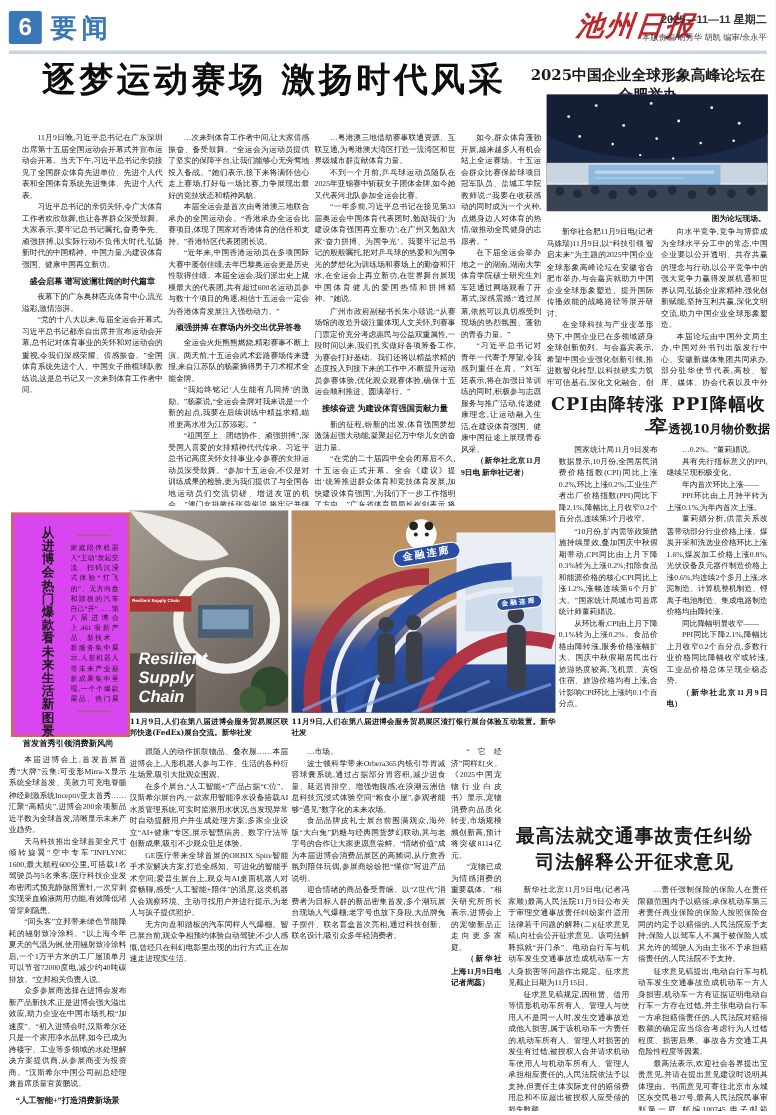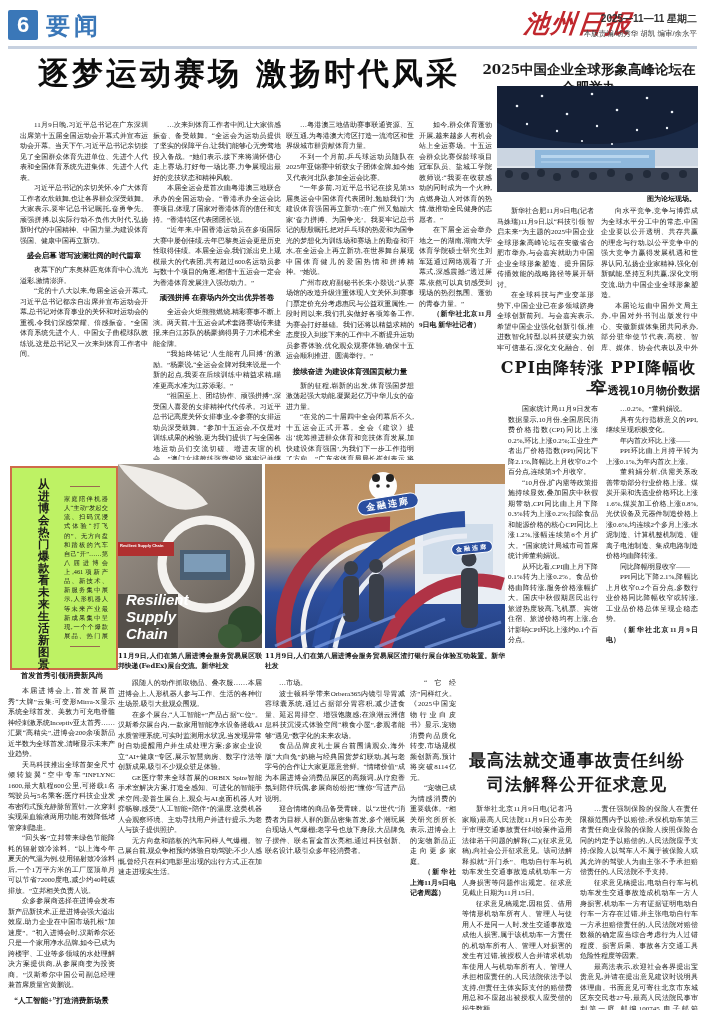--- a/index.html
+++ b/index.html
@@ -30,21 +30,21 @@
   
   #forum-title{left:480px;top:60px;width:218px;text-align:center;font:bold 13.5px/18px "DejaVu Serif",serif;}
   #forum-photo{left:497px;top:86px;width:201px;height:106px;overflow:hidden;background:#16233c;}
   #forum-caption{left:497px;top:194px;width:199px;text-align:right;font:bold 7px/10px "DejaVu Serif",serif;}
   
   #cpi-title{left:497px;top:358px;width:203px;text-align:center;font:900 16px/20px "DejaVu Serif",serif;letter-spacing:1px;}
   #cpi-subtitle{left:497px;top:384px;width:203px;text-align:right;font:bold 11px/14px "DejaVu Serif",serif;}
   
   #court-title{left:452px;top:748px;width:250px;text-align:center;font:900 17px/24px "DejaVu Serif",serif;letter-spacing:1px;}
   
-  #expo-box{left:10px;top:466px;width:104px;height:200px;border:2px solid #cf6b4a;background:#bef264;}
+  #expo-box{left:10px;top:466px;width:104px;height:200px;border:2px solid #cf6b4a;background:#d946ef;}
   #expo-vtitle{position:absolute;left:26px;top:10px;width:14px;font:bold 11.5px/12px "DejaVu Serif",serif;
       word-break:break-all;letter-spacing:0;}
   #expo-intro{position:absolute;left:52px;top:26px;width:44px;font-size:6.3px;line-height:1.45;text-align:justify;height:146px;overflow:hidden;}
   .intro-rule{position:absolute;left:58px;width:30px;height:1px;background:#9a6a50;}
   #expo-sub1{left:10px;top:670px;width:104px;text-align:center;font:bold 7.5px/11px "DejaVu Serif",serif;}
   
   .photo{position:absolute;top:464px;height:184px;overflow:hidden;}
   #photoL{left:118px;width:144px;background:linear-gradient(135deg,#a39a90,#7b736b 60%,#5d5750);}
   #photoR{left:265px;width:240px;background:linear-gradient(#b98d5f 0%,#c49a6c 45%,#2e4f9e 70%,#24407f 100%);}
   .cap{position:absolute;top:651px;font:bold 6.8px/10px "DejaVu Serif",serif;text-align:justify;}
@@ -93,20 +93,21 @@
       <p class="p">不到一个月前,乒乓球运动员随队在2025年亚锦赛中斩获女子团体金牌,如今她又代表河北队参加全运会比赛。</p>
       <p class="p">“一年多前,习近平总书记在接见第33届奥运会中国体育代表团时,勉励我们‘为建设体育强国再立新功’;在广州又勉励大家‘奋力拼搏、为国争光’。我要牢记总书记的殷殷嘱托,把对乒乓球的热爱和为国争光的梦想化为训练场和赛场上的勤奋和汗水,在全运会上再立新功,在世界舞台展现中国体育健儿的爱国热情和拼搏精神。”她说。</p>
       <p class="p">广州市政府副秘书长朱小燚说:“从赛场馆的改造升级注重体现人文关怀,到赛事门票定价充分考虑惠民与公益双重属性,一段时间以来,我们扎实做好各项筹备工作,为赛会打好基础。我们还将以精益求精的态度投入到接下来的工作中,不断提升运动员参赛体验,优化观众观赛体验,确保十五运会顺利推进、圆满举行。”</p>
       <p class="h">接续奋进 为建设体育强国贡献力量</p>
       <p class="p">新的征程,崭新的出发,体育强国梦想激荡起强大动能,凝聚起亿万中华儿女的奋进力量。</p>
       <p class="p">“在党的二十届四中全会闭幕后不久,十五运会正式开幕。全会《建议》提出‘统筹推进群众体育和竞技体育发展,加快建设体育强国’,为我们下一步工作指明了方向。”广东省体育局局长崔剑表示,将充分发挥十五运会带动作用,引导更多群众投入体育运动热潮中,也期待…</p>
     </div>
   <div class="col" style="left:419px;top:120px;width:73px;height:340px;">
       <p class="p">如今,群众体育蓬勃开展,越来越多人有机会站上全运赛场。十五运会群众比赛保龄球项目冠军队员、盐城工学院教师说:“我要在收获感动的同时成为一个火种,点燃身边人对体育的热情,做推动全民健身的志愿者。”</p>
       <p class="p">在下届全运会举办地之一的湖南,湖南大学体育学院硕士研究生刘军廷通过网络观看了开幕式,深感震撼:“透过屏幕,依然可以真切感受到现场的热烈氛围、蓬勃的青春力量。”</p>
+      <p class="p">“习近平总书记对青年一代寄予厚望,令我感到重任在肩。”刘军廷表示,将在加强日常训练的同时,积极参与志愿服务与推广活动,传递健康理念,让运动融入生活,在建设体育强国、健康中国征途上展现青春风采。</p>
       <p class="by">（新华社北京11月9日电 新华社记者）</p>
     </div>
 
   <div class="abs" id="forum-title">2025中国企业全球形象高峰论坛在合肥举办</div>
   <div class="abs" id="forum-photo">
     <svg width="201" height="106">
       <rect width="201" height="106" fill="#dfe5ec"></rect>
       <ellipse cx="100" cy="18" rx="150" ry="62" fill="#1a2a47"></ellipse>
       <ellipse cx="100" cy="10" rx="120" ry="48" fill="#141f36"></ellipse>
       <g fill="#eef3fa">

